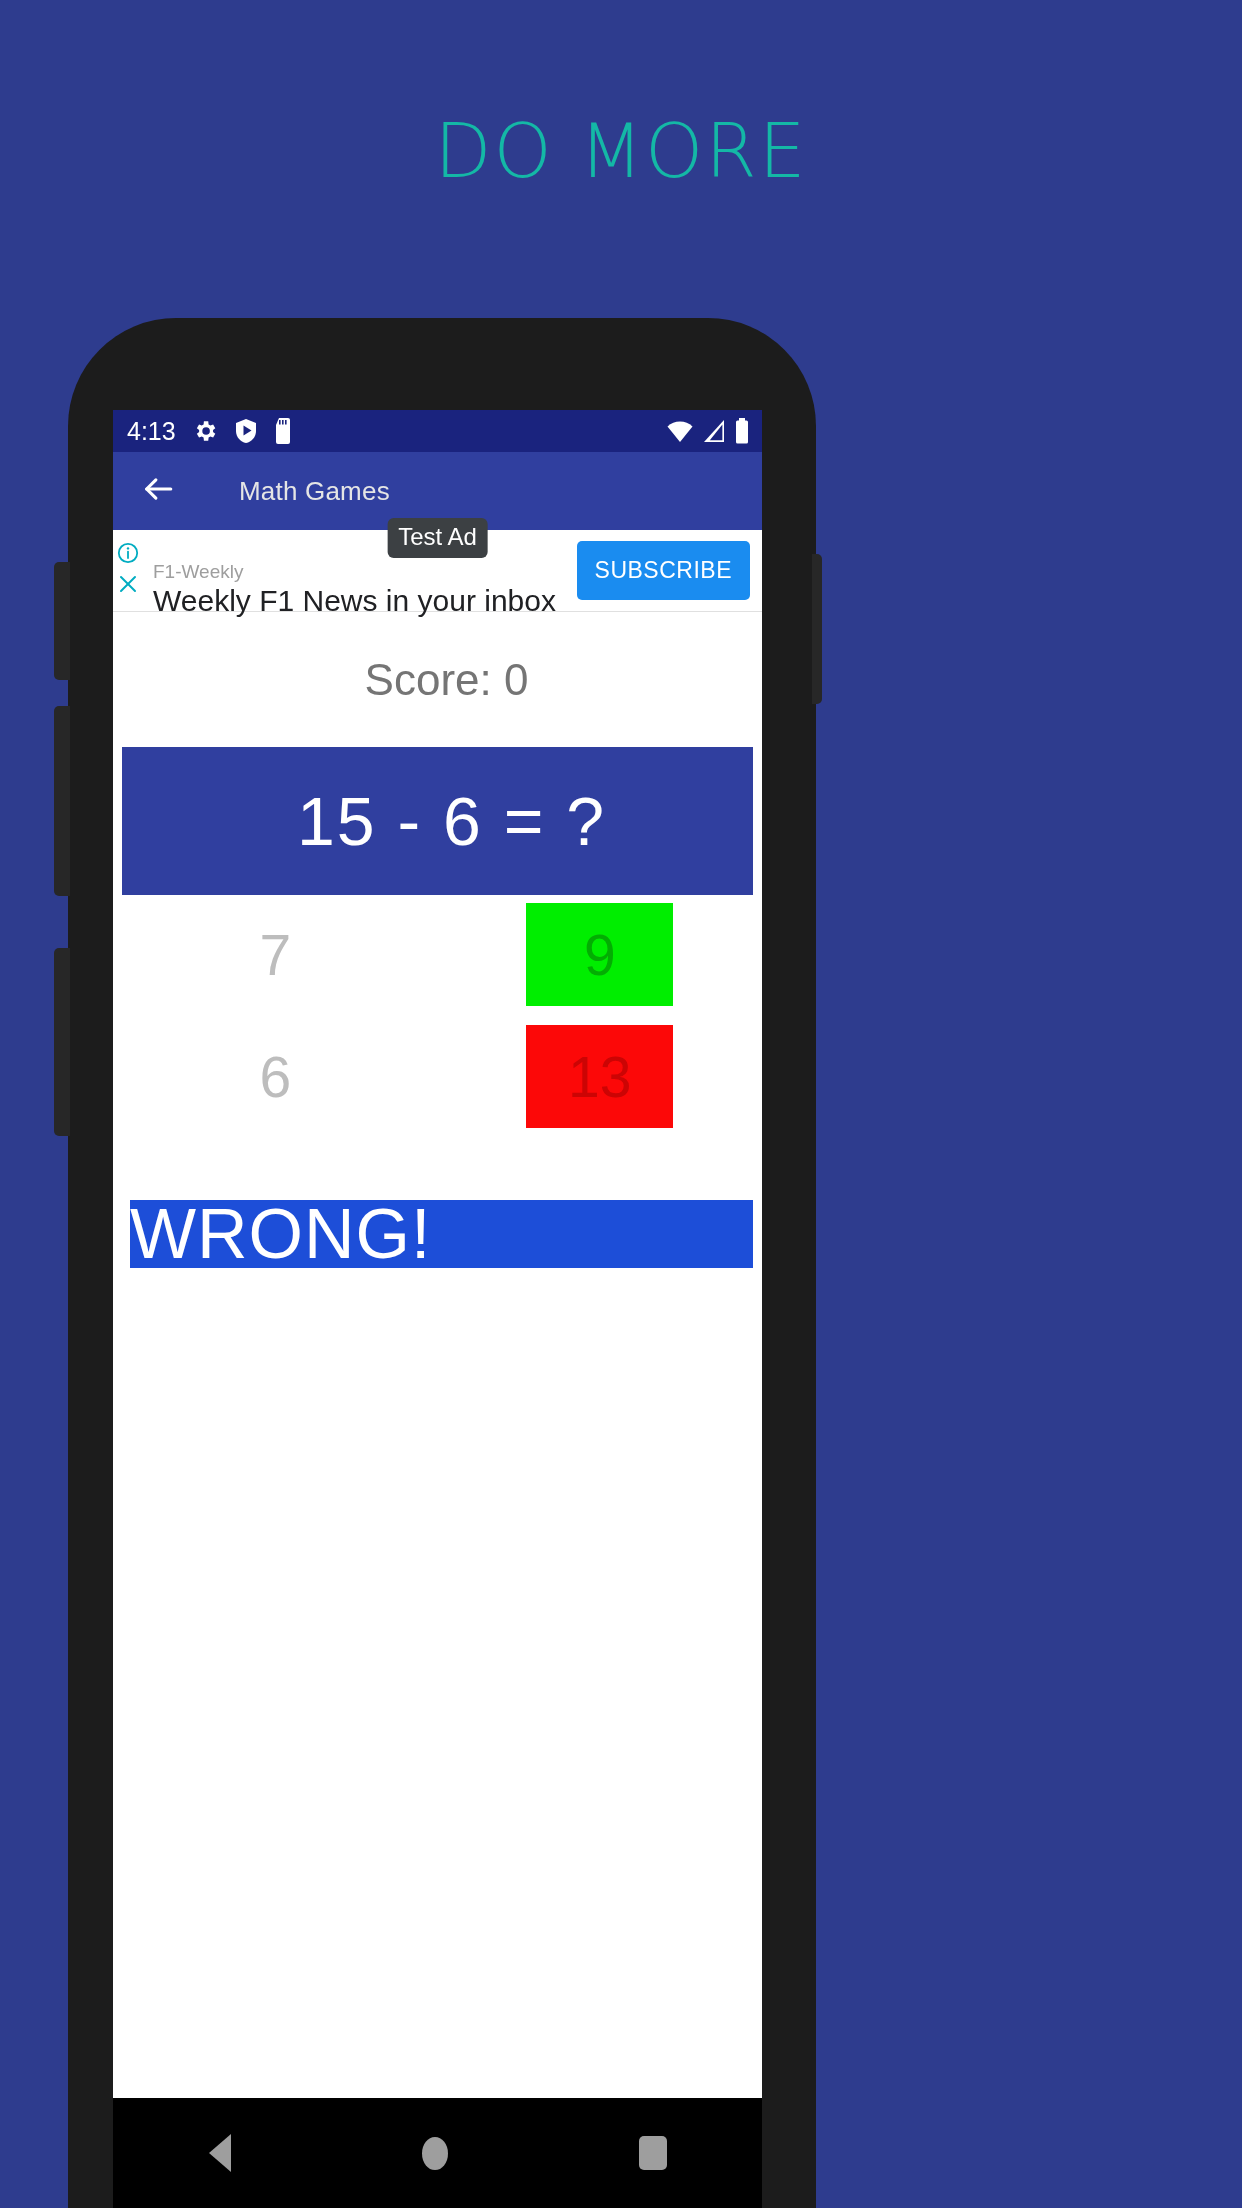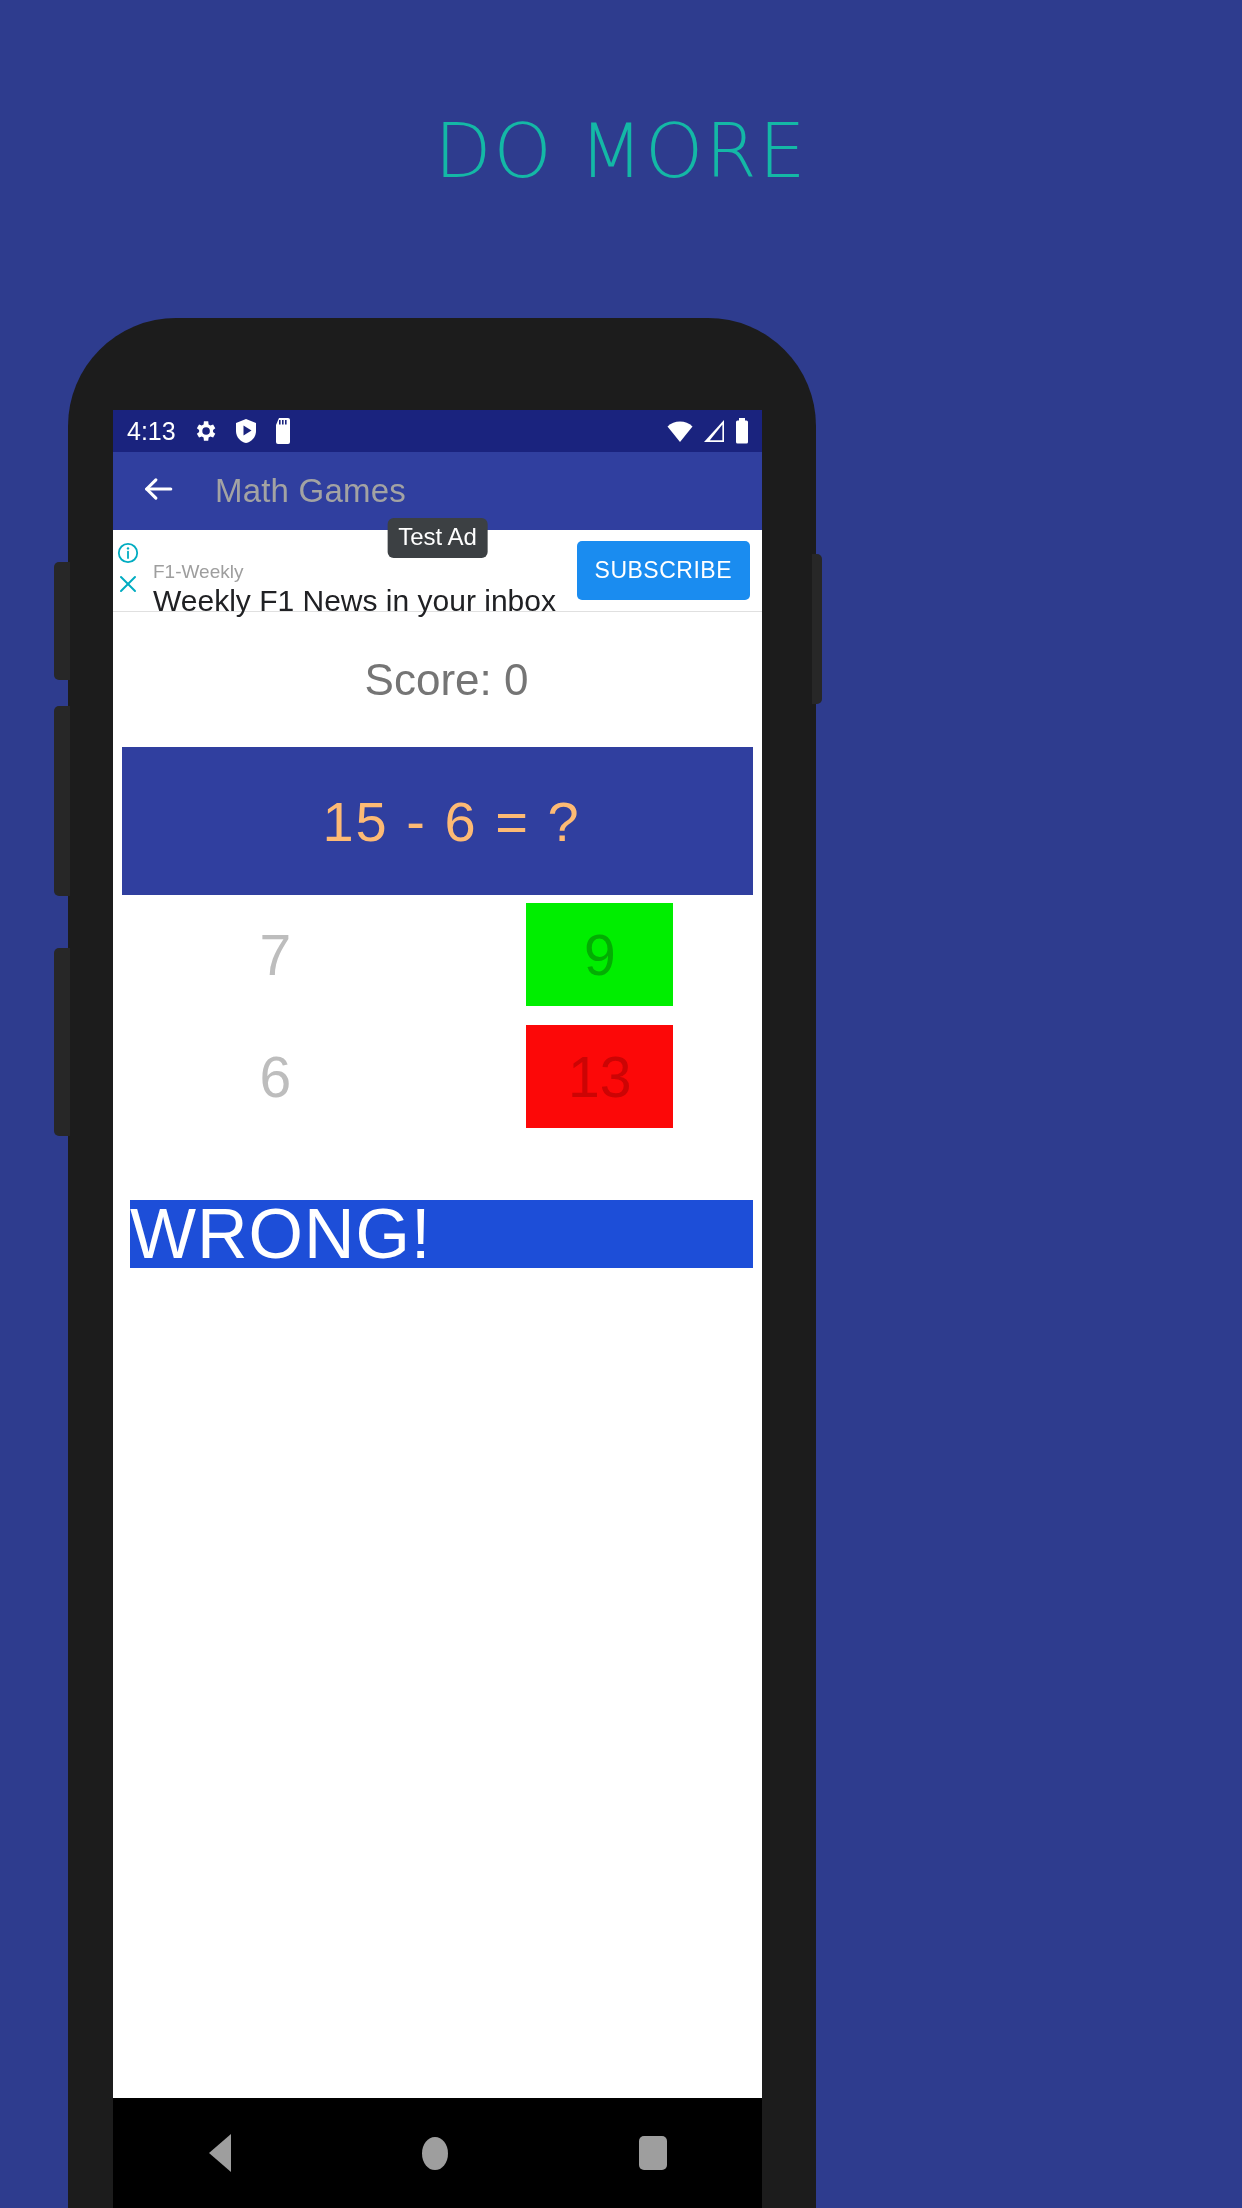--- a/index.html
+++ b/index.html
@@ -78,24 +78,24 @@
   
   .app-bar{
     height:78px;
     background:#303f9f;
     display:flex;
     align-items:center;
     padding-left:28px;
   }
   .back-arrow{ width:34px; height:34px; flex:none; }
   .app-title{
-    color:#a3a3a3;
-    font-size:33px;
+    color:#e5e5e5;
+    font-size:26px;
     font-weight:500;
-    margin-left:40px;
+    margin-left:64px;
     letter-spacing:.2px;
   }
 
   
   .ad-banner{
     position:relative;
     height:82px;
     background:#ffffff;
     border-bottom:1px solid #e0e0e0;
     display:flex;
@@ -167,22 +167,22 @@
   }
   .question-band{
     margin:0 9px;
     height:148px;
     background:#303f9f;
     display:flex;
     align-items:center;
     justify-content:center;
   }
   .question-text{
-    color:#fdba74;
-    font-size:56px;
+    color:#ffffff;
+    font-size:68px;
     font-weight:400;
     letter-spacing:2px;
     margin-left:28px;
   }
 
   .answers{
     margin-top:8px;
     display:grid;
     grid-template-columns:1fr 1fr;
     grid-template-rows:103px 103px;

